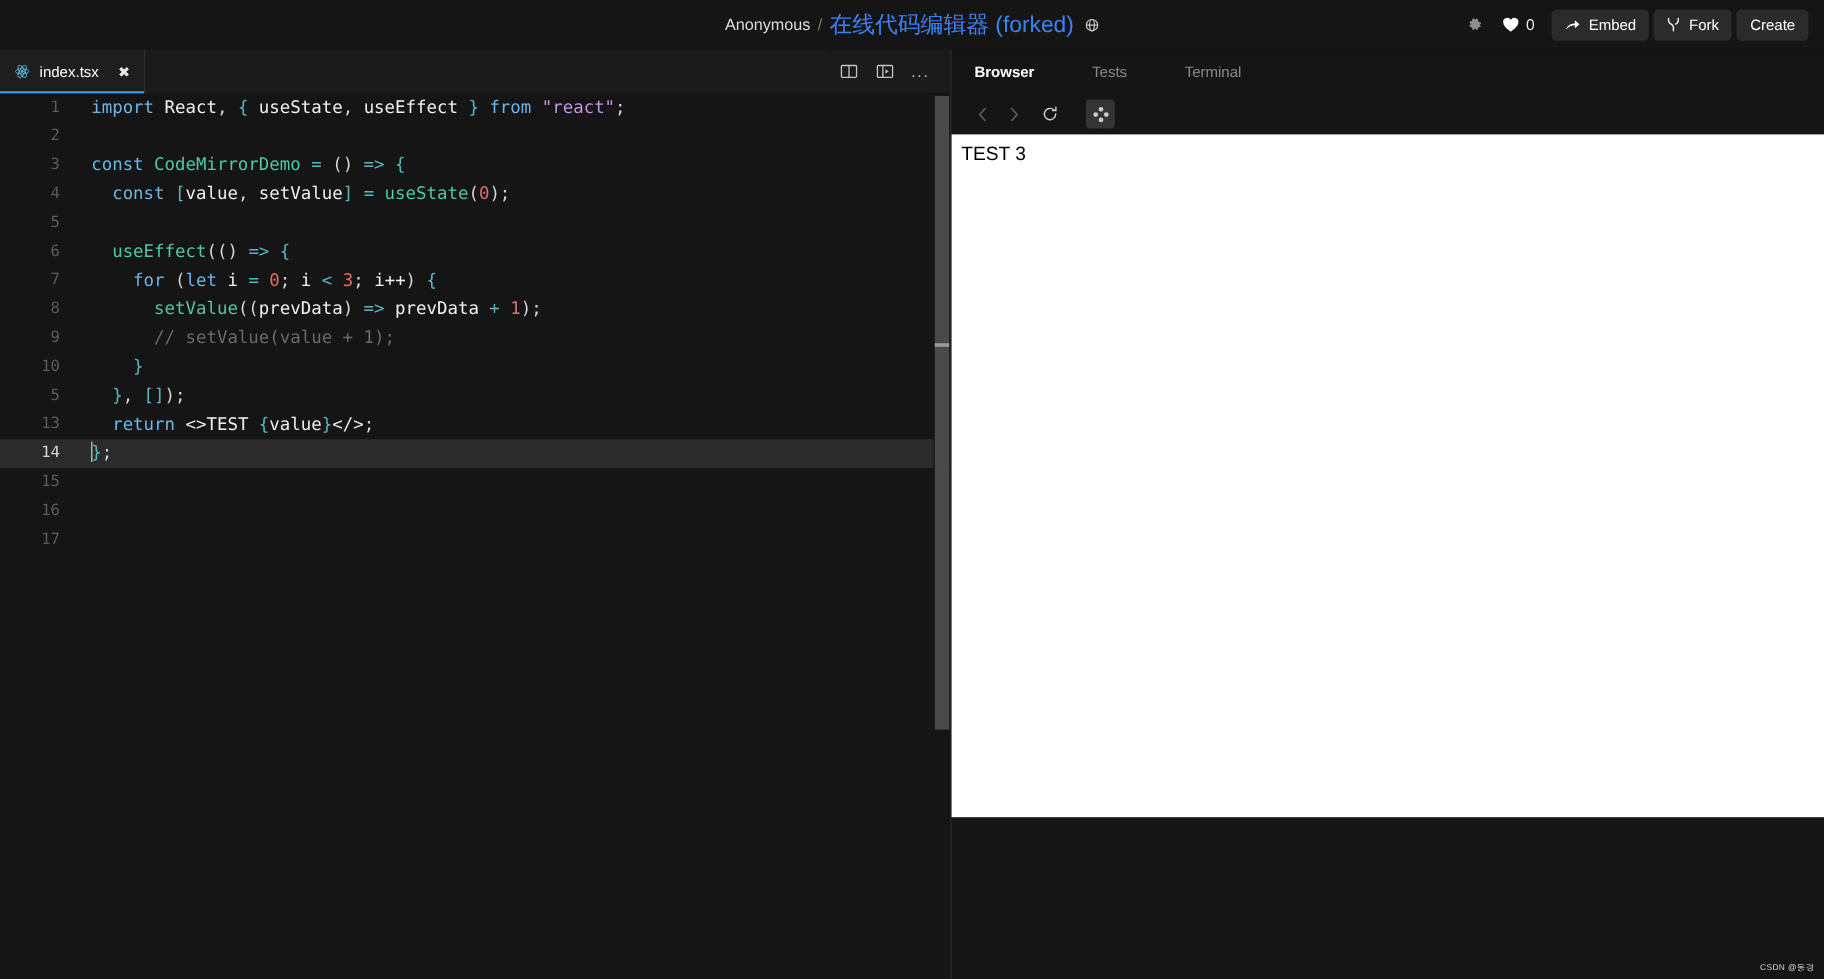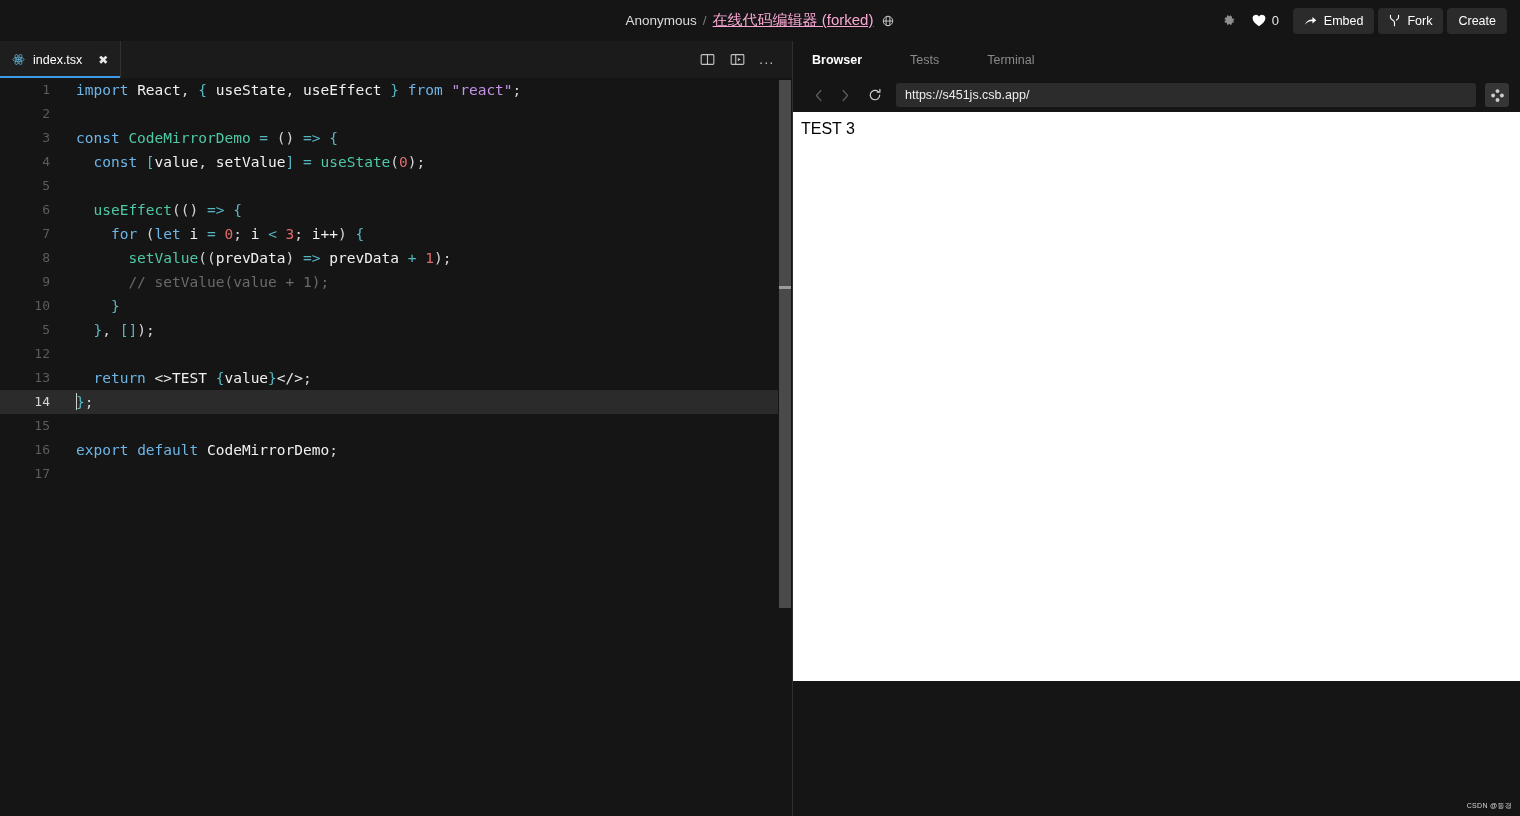--- a/index.html
+++ b/index.html
@@ -43,23 +43,22 @@
   .hdr-owner {
     color: #dcdcdc;
     font-size: 13.5px;
   }
   .hdr-slash {
     color: #7a7a7a;
     margin: 0 6px;
     font-size: 13.5px;
   }
   .hdr-sandbox {
-    color: #f9a8d4;
-    font-size: 15px;
-    text-decoration: underline;
+    color: #3b82f6;
+    font-size: 19px;
   }
   .hdr-globe {
     margin-left: 9px;
     display: inline-flex;
     align-items: center;
     color: #c9c9c9;
   }
 
   .header-right {
     position: absolute;
@@ -463,25 +462,24 @@
           <div class="code-line"><span class="ln">2</span><span class="code-text"></span></div>
           <div class="code-line"><span class="ln">3</span><span class="code-text"><span class="t-kw">const</span><span class="t-punc"> </span><span class="t-cls">CodeMirrorDemo</span><span class="t-punc"> </span><span class="t-op">=</span><span class="t-punc"> </span><span class="t-punc">()</span><span class="t-punc"> </span><span class="t-op">=&gt;</span><span class="t-punc"> </span><span class="t-brk">{</span></span></div>
           <div class="code-line"><span class="ln">4</span><span class="code-text"><span class="t-punc">  </span><span class="t-kw">const</span><span class="t-punc"> </span><span class="t-brk">[</span><span class="t-id">value</span><span class="t-punc">,</span><span class="t-punc"> </span><span class="t-id">setValue</span><span class="t-brk">]</span><span class="t-punc"> </span><span class="t-op">=</span><span class="t-punc"> </span><span class="t-fn">useState</span><span class="t-punc">(</span><span class="t-num">0</span><span class="t-punc">)</span><span class="t-punc">;</span></span></div>
           <div class="code-line"><span class="ln">5</span><span class="code-text"></span></div>
           <div class="code-line"><span class="ln">6</span><span class="code-text"><span class="t-punc">  </span><span class="t-fn">useEffect</span><span class="t-punc">((</span><span class="t-punc">)</span><span class="t-punc"> </span><span class="t-op">=&gt;</span><span class="t-punc"> </span><span class="t-brk">{</span></span></div>
           <div class="code-line"><span class="ln">7</span><span class="code-text"><span class="t-punc">    </span><span class="t-kw">for</span><span class="t-punc"> </span><span class="t-punc">(</span><span class="t-kw">let</span><span class="t-punc"> </span><span class="t-id">i</span><span class="t-punc"> </span><span class="t-op">=</span><span class="t-punc"> </span><span class="t-num">0</span><span class="t-punc">;</span><span class="t-punc"> </span><span class="t-id">i</span><span class="t-punc"> </span><span class="t-op">&lt;</span><span class="t-punc"> </span><span class="t-num">3</span><span class="t-punc">;</span><span class="t-punc"> </span><span class="t-id">i++</span><span class="t-punc">)</span><span class="t-punc"> </span><span class="t-brk">{</span></span></div>
           <div class="code-line"><span class="ln">8</span><span class="code-text"><span class="t-punc">      </span><span class="t-fn">setValue</span><span class="t-punc">((</span><span class="t-id">prevData</span><span class="t-punc">)</span><span class="t-punc"> </span><span class="t-op">=&gt;</span><span class="t-punc"> </span><span class="t-id">prevData</span><span class="t-punc"> </span><span class="t-op">+</span><span class="t-punc"> </span><span class="t-num">1</span><span class="t-punc">)</span><span class="t-punc">;</span></span></div>
           <div class="code-line"><span class="ln">9</span><span class="code-text"><span class="t-cmt">      // setValue(value + 1);</span></span></div>
           <div class="code-line"><span class="ln">10</span><span class="code-text"><span class="t-punc">    </span><span class="t-brk">}</span></span></div>
           <div class="code-line"><span class="ln">5</span><span class="code-text"><span class="t-punc">  </span><span class="t-brk">}</span><span class="t-punc">,</span><span class="t-punc"> </span><span class="t-brk">[]</span><span class="t-punc">)</span><span class="t-punc">;</span></span></div>
-          <div class="code-line"><span class="ln">12</span><span class="code-text"></span></div>
           <div class="code-line"><span class="ln">13</span><span class="code-text"><span class="t-punc">  </span><span class="t-kw">return</span><span class="t-punc"> </span><span class="t-jsx">&lt;&gt;</span><span class="t-id">TEST </span><span class="t-brk">{</span><span class="t-id">value</span><span class="t-brk">}</span><span class="t-jsx">&lt;/&gt;</span><span class="t-punc">;</span></span></div>
           <div class="code-line active"><span class="ln">14</span><span class="code-text"><span class="cursor"></span><span class="t-brk">}</span><span class="t-punc">;</span></span></div>
           <div class="code-line"><span class="ln">15</span><span class="code-text"></span></div>
-          <div class="code-line"><span class="ln">16</span><span class="code-text"><span class="t-kw">export</span><span class="t-punc"> </span><span class="t-kw">default</span><span class="t-punc"> </span><span class="t-id">CodeMirrorDemo</span><span class="t-punc">;</span></span></div>
+          <div class="code-line"><span class="ln">16</span></div>
           <div class="code-line"><span class="ln">17</span><span class="code-text"></span></div>
         </div>
       <div class="ed-right-edge"></div>
       <div class="ed-scroll-track">
         <div class="ed-scroll-thumb"></div>
         <div class="ed-scroll-mark"></div>
       </div>
     </div>
 
   </div>
@@ -505,21 +503,20 @@
         <svg width="8" height="13" viewBox="0 0 9 14" fill="none" stroke="currentColor" stroke-width="1.5" stroke-linecap="round" stroke-linejoin="round">
           <path d="M2.4 1.4L7.4 7l-5 5.6"></path>
         </svg>
       </div>
       <div class="nav-btn reload">
         <svg width="14" height="14" viewBox="0 0 16 16" fill="none" stroke="currentColor" stroke-width="1.35" stroke-linecap="round">
           <path d="M13.4 8a5.4 5.4 0 1 1-1.7-3.9"></path>
           <path d="M13.6 1.6v3.1h-3.1"></path>
         </svg>
       </div>
-      <div class="url-field" title="Enter URL">https://s451js.csb.app/</div>
       <div class="responsive-btn">
         <svg width="15" height="15" viewBox="0 0 16 16" fill="currentColor">
           <circle cx="8" cy="3.3" r="2.1"></circle>
           <circle cx="8" cy="12.7" r="2.1"></circle>
           <circle cx="3.3" cy="8" r="2.1"></circle>
           <circle cx="12.7" cy="8" r="2.1"></circle>
         </svg>
       </div>
     </div>
 

